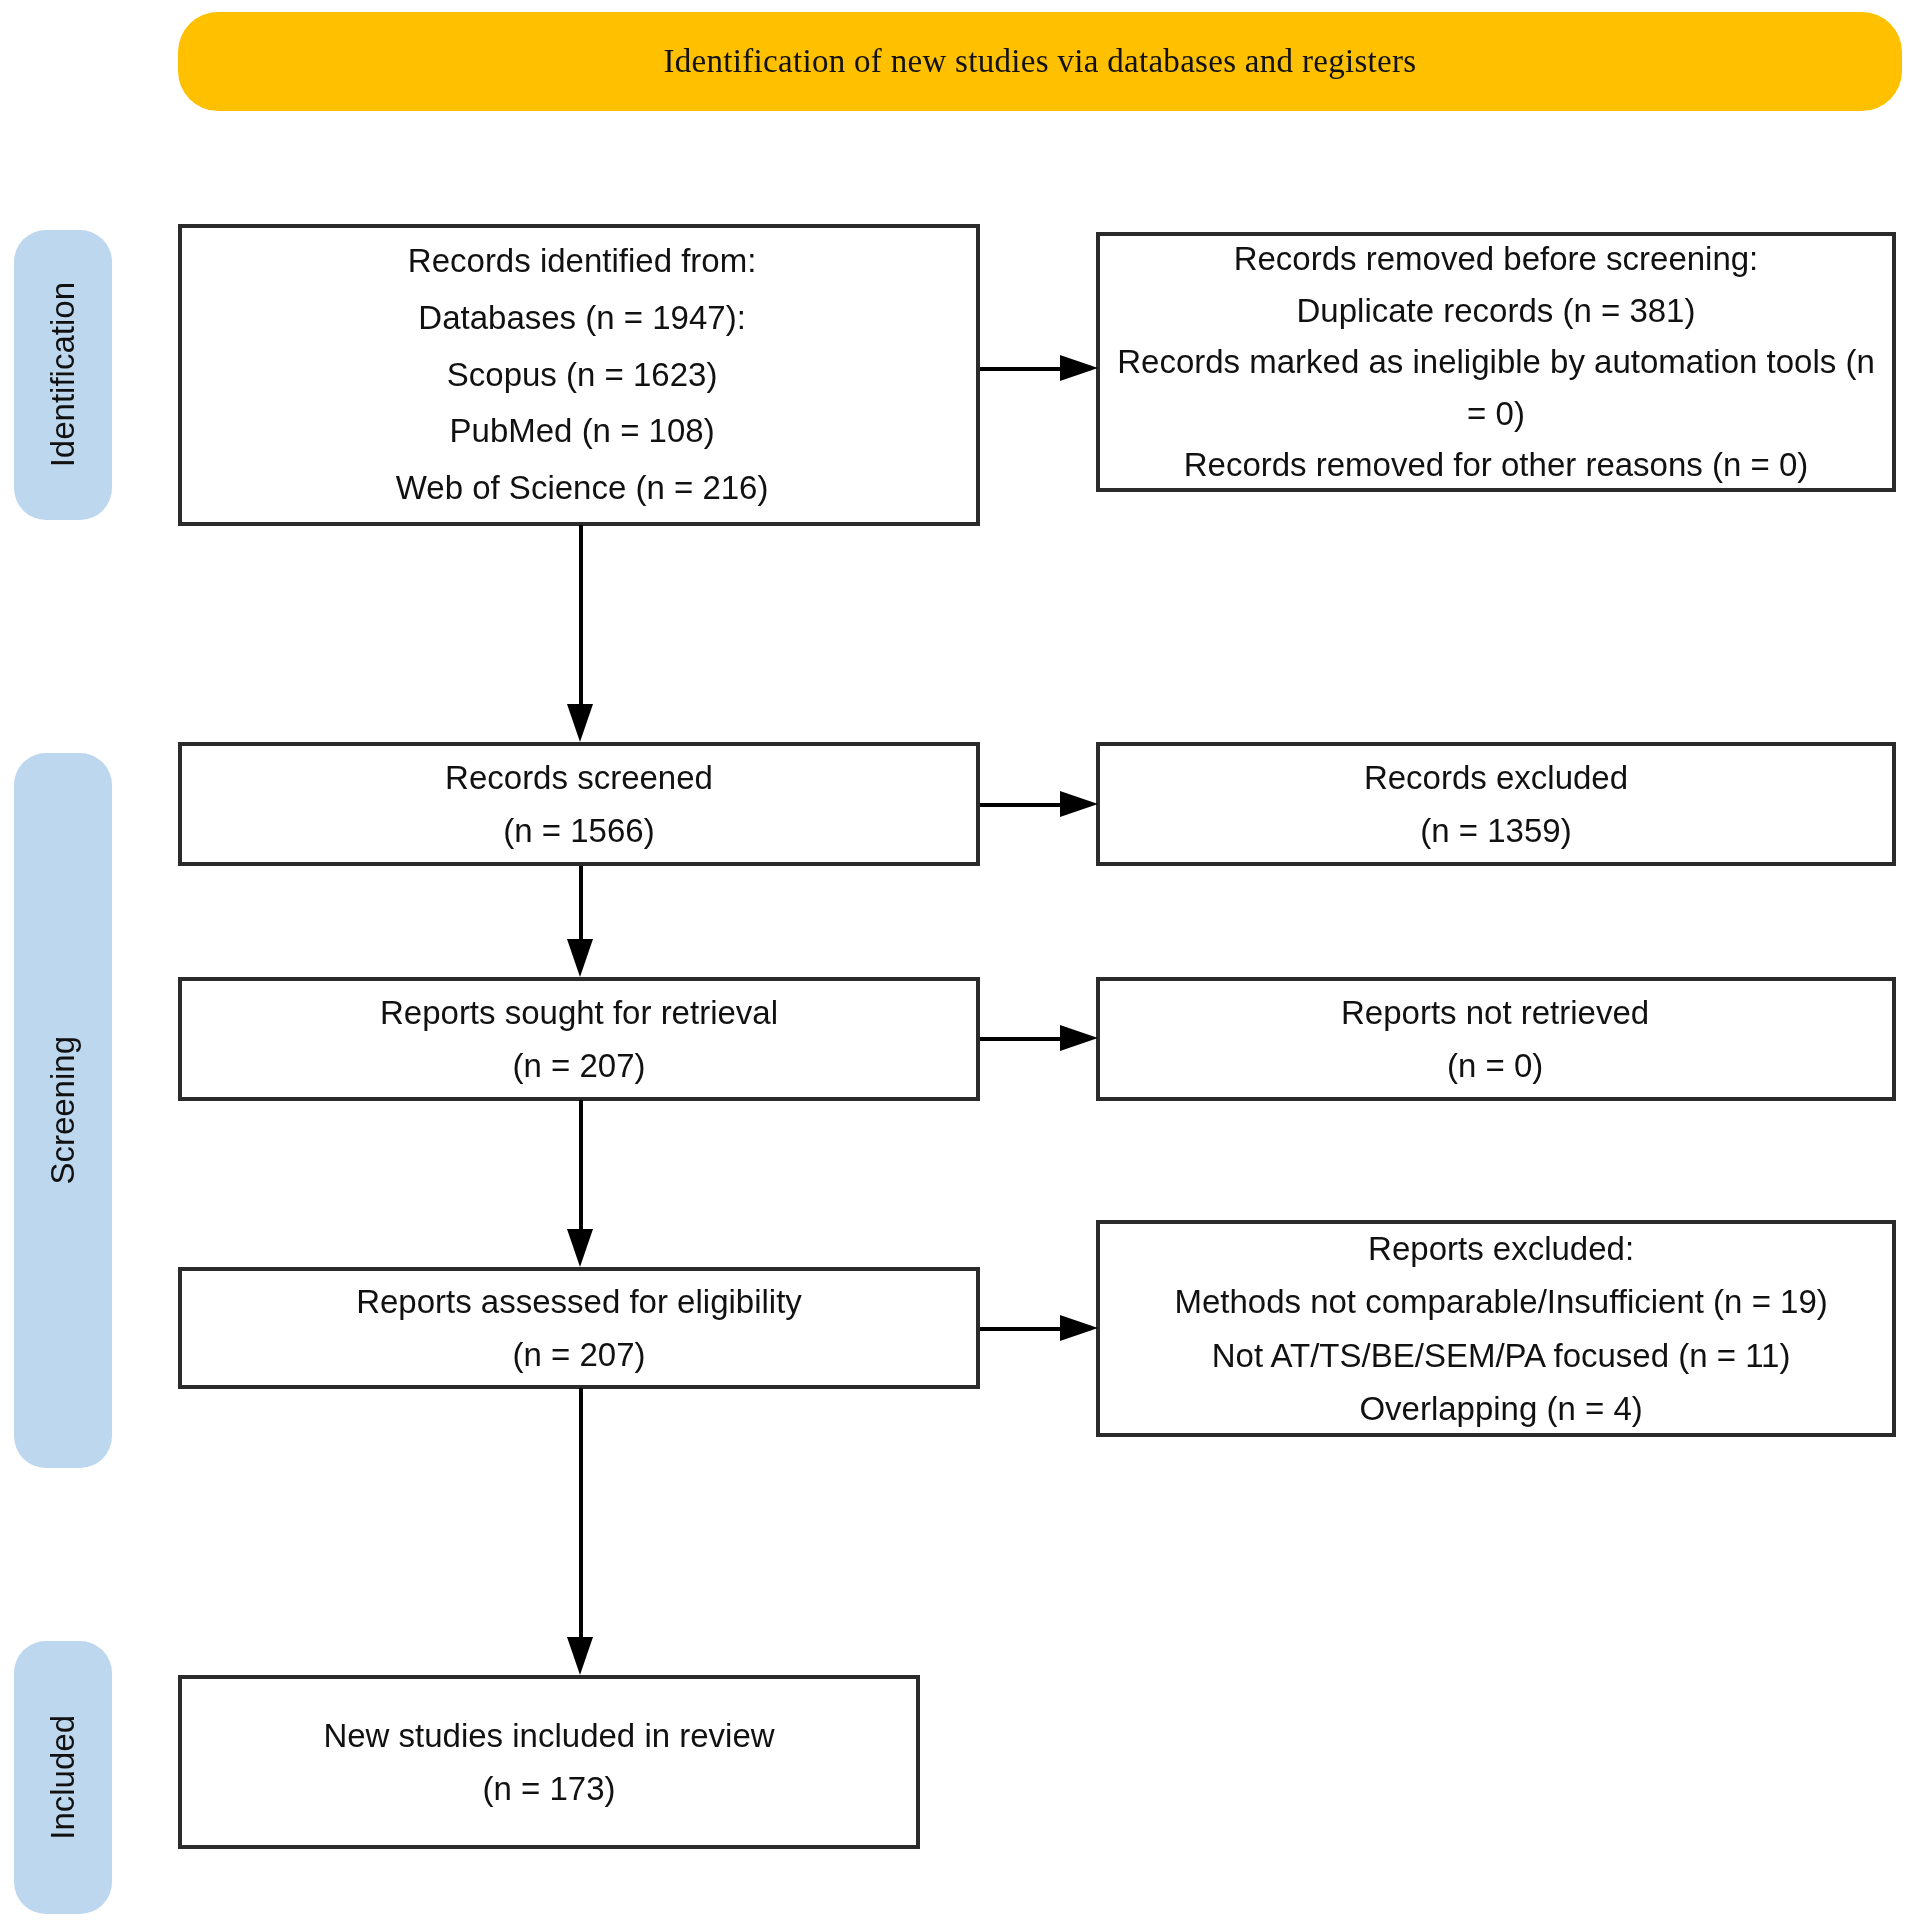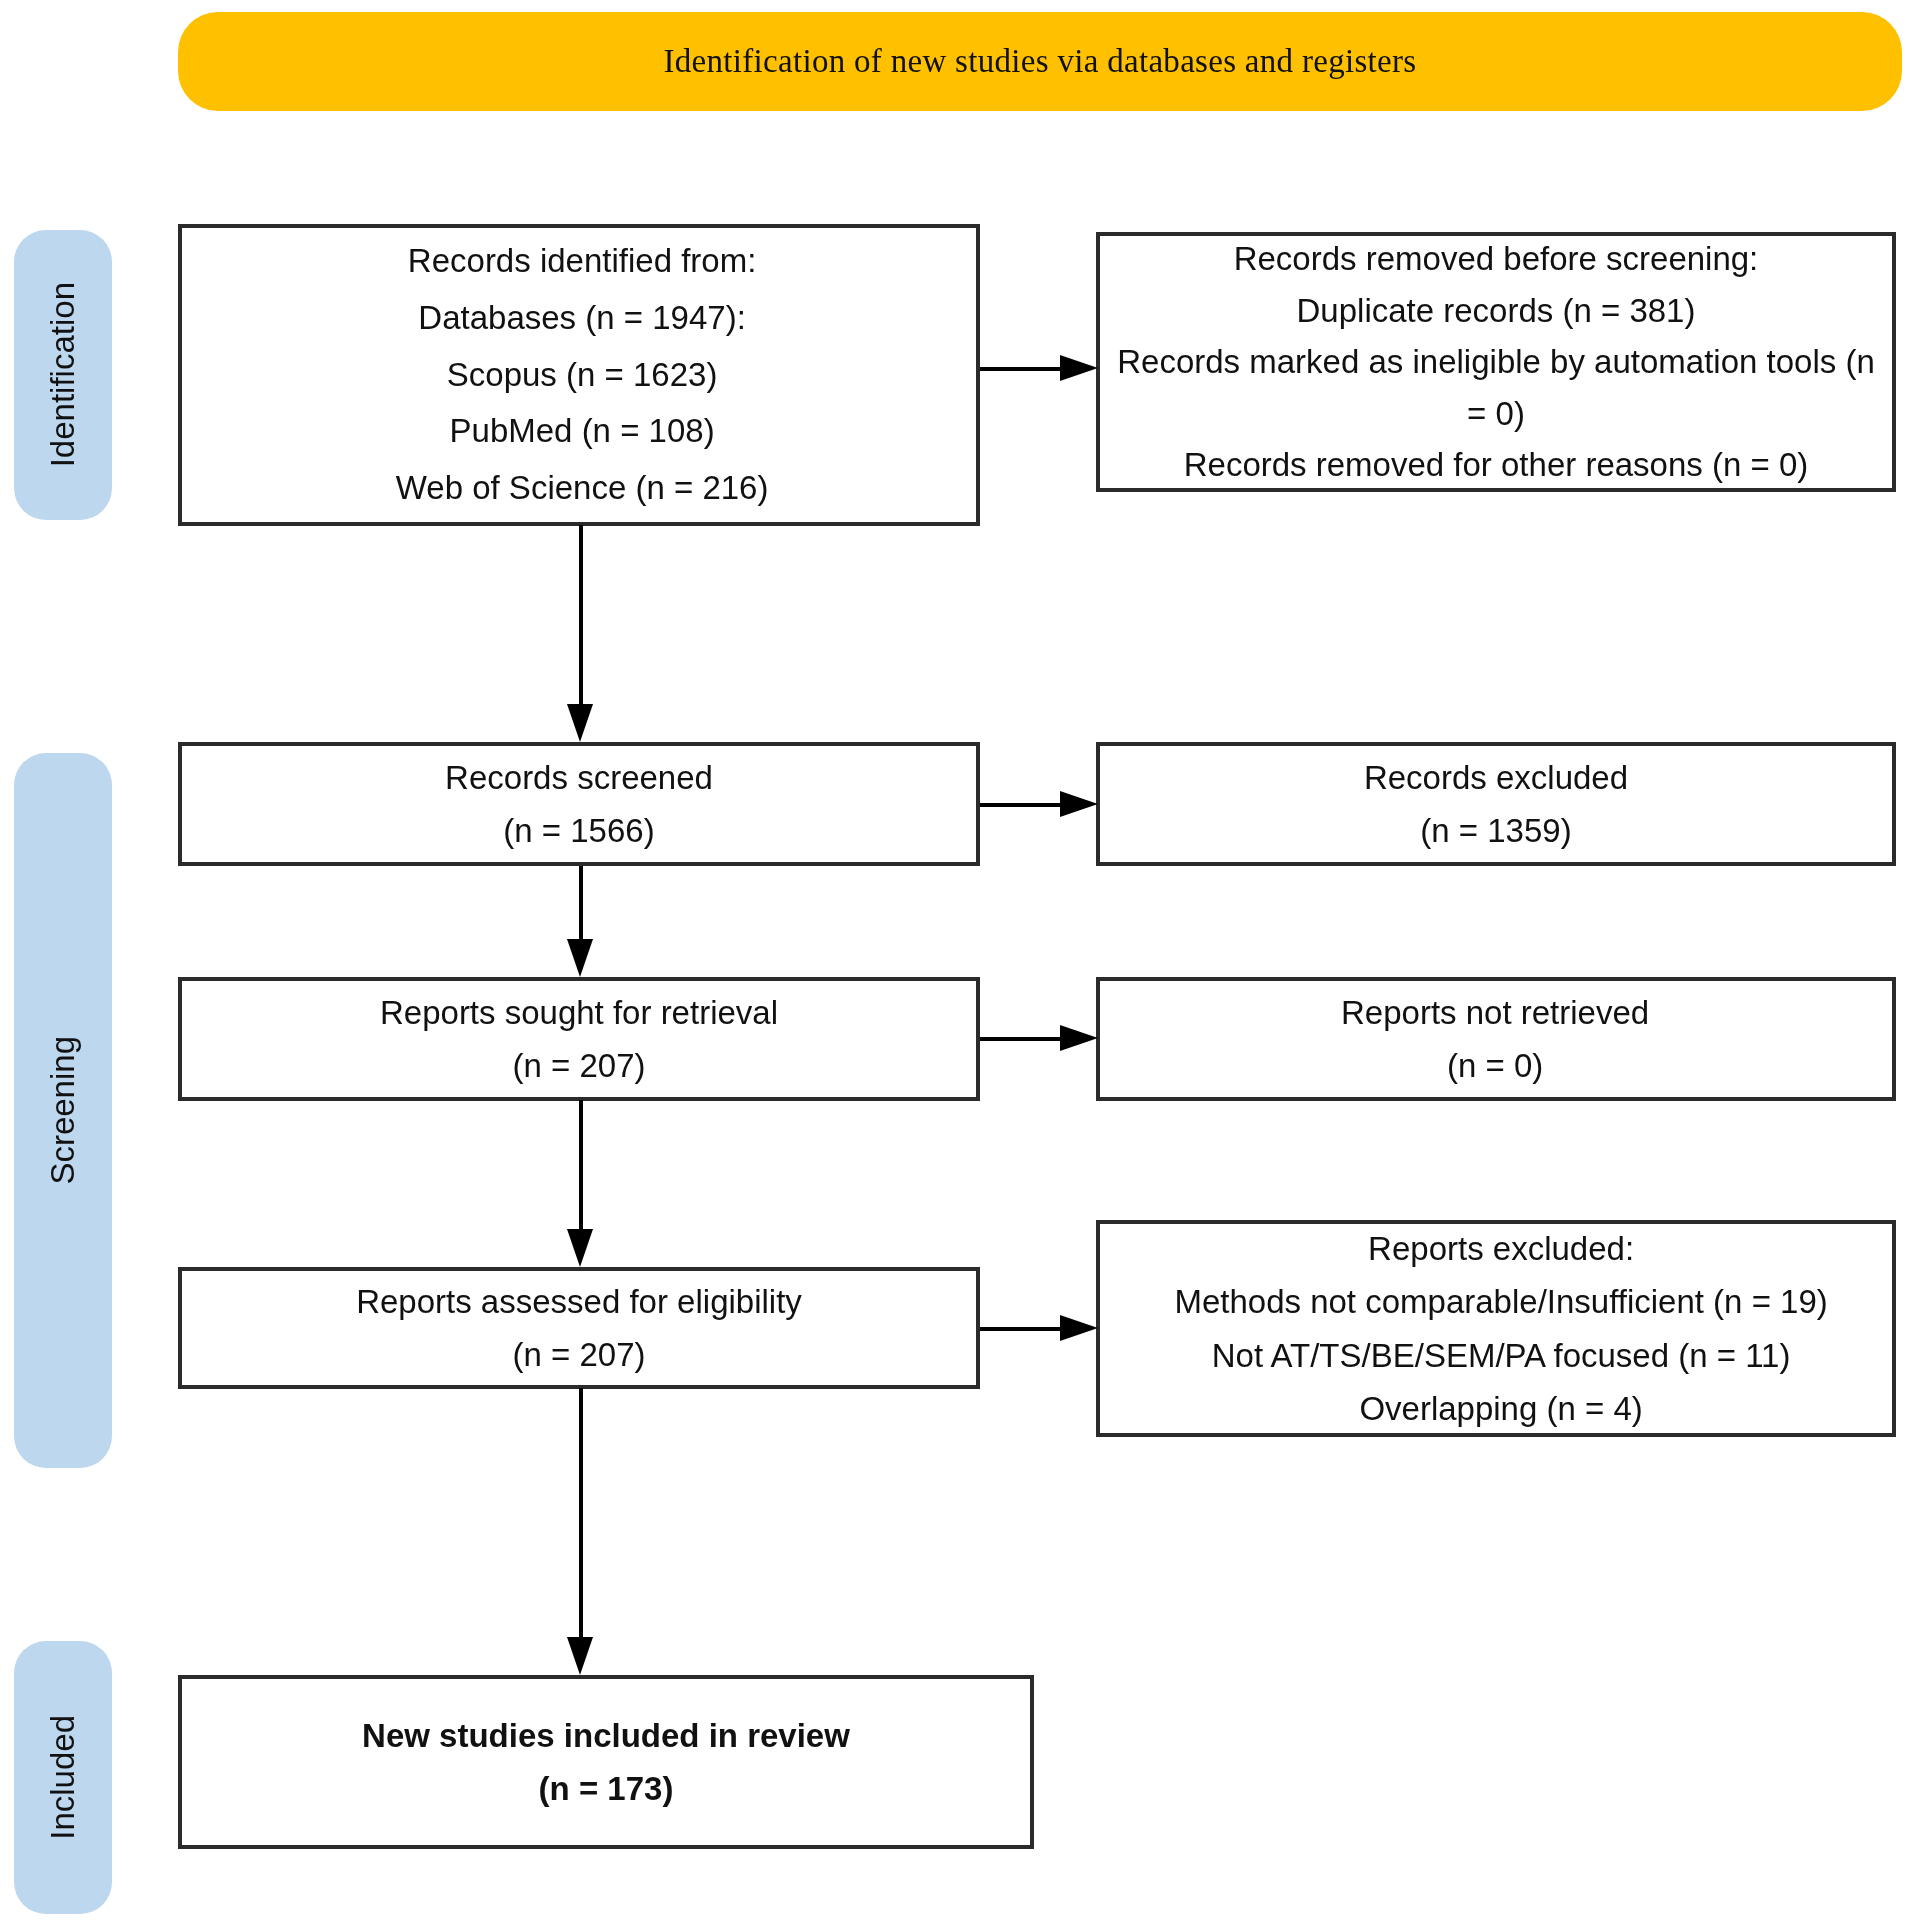--- a/index.html
+++ b/index.html
@@ -38,21 +38,21 @@
     text-align:center;font-size:33px;line-height:1.62;padding:6.9px 13.8px;
   }
   .box-records-identified   {left:178px;  top:224px;  width:802px; height:302px; line-height:1.72;padding-left:20px;}
   .box-records-removed      {left:1096px; top:232px;  width:800px; height:260px; line-height:1.56;}
   .box-records-screened     {left:178px;  top:742px; width:802px; height:124px;}
   .box-records-excluded     {left:1096px; top:742px; width:800px; height:124px;}
   .box-reports-sought       {left:178px;  top:977px; width:802px; height:124px;}
   .box-reports-not-retrieved{left:1096px; top:977px; width:800px; height:124px;padding-left:12px;}
   .box-reports-assessed     {left:178px;  top:1267px; width:802px; height:122px;}
   .box-reports-excluded     {left:1096px; top:1220px; width:800px; height:217px;padding-left:24px;}
-  .box-new-studies          {left:178px;  top:1675px; width:856px; height:174px;font-weight:bold;}
+  .box-new-studies          {left:178px;  top:1675px; width:742px; height:174px;}
 
   .hline{position:absolute;height:4px;background:var(--arrow);}
   .vline{position:absolute;width:4px;background:var(--arrow);}
   .head-right{position:absolute;width:0;height:0;
     border-top:13.8px solid transparent;border-bottom:13.8px solid transparent;
     border-left:38px solid var(--arrow);}
   .head-down{position:absolute;width:0;height:0;
     border-left:13.8px solid transparent;border-right:13.8px solid transparent;
     border-top:38px solid var(--arrow);}
 

